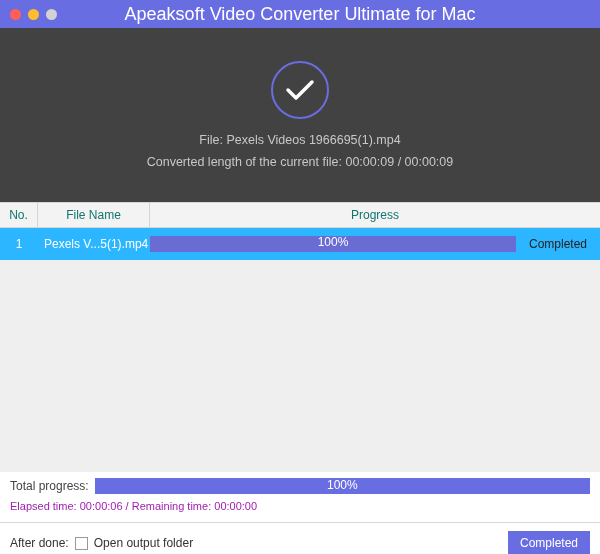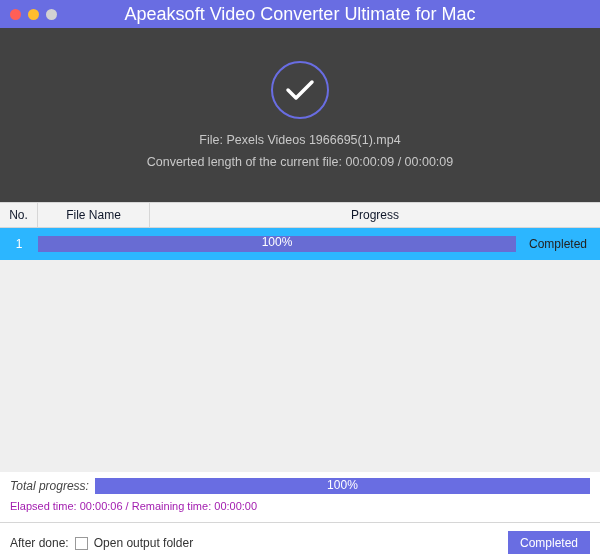--- a/index.html
+++ b/index.html
@@ -13,42 +13,42 @@
     .tl-green { background: #d2d2d2; }
     .title-text { position: absolute; left: 0; right: 0; text-align: center; color: #fff; font-size: 18px; font-weight: 400; pointer-events: none; }
     
     .header-dark { background: #424242; height: 174px; display: flex; flex-direction: column; align-items: center; justify-content: center; gap: 8px; }
     .check-circle { width: 58px; height: 58px; border: 2.5px solid #696de2; border-radius: 50%; display: flex; align-items: center; justify-content: center; margin-bottom: 6px; }
     .check-circle svg { stroke: #fff; }
     .file-info { color: #c8c8c8; font-size: 12.5px; }
     .converted-info { color: #c8c8c8; font-size: 12.5px; }
     
     .table-container { }
-    .table-header { display: flex; height: 26px; background: #f3f3f3; border-top: 1px solid #d6d6d6; border-bottom: 1px solid #d6d6d6; font-size: 12px; color: #0f172a; }
+    .table-header { display: flex; height: 26px; background: #f3f3f3; border-top: 1px solid #d6d6d6; border-bottom: 1px solid #d6d6d6; font-size: 12px; color: #0f766e; }
     .th { display: flex; align-items: center; justify-content: center; border-right: 1px solid #d6d6d6; }
     .th:last-child { border-right: none; }
     .col-no { width: 38px; }
     .col-name { width: 112px; }
     .col-progress { flex: 1; }
     .col-state { width: 84px; }
     
     .table-row { display: flex; height: 32px; background: #2cb6ff; color: #fff; align-items: center; font-size: 12px; }
     .td { display: flex; align-items: center; }
     .td-no { width: 38px; justify-content: center; }
     .td-name { width: 112px; padding-left: 6px; overflow: hidden; white-space: nowrap; }
     .td-progress { flex: 1; position: relative; height: 18px; display: flex; align-items: center; }
     .progress-bar { height: 16px; background: #686cd3; width: 100%; position: relative; }
     .progress-pct { position: absolute; left: 0; right: 0; text-align: center; top: -1px; font-size: 12px; color: #fff; font-weight: 500; }
     .td-state { width: 84px; justify-content: center; color: #222; }
     
     .list-area { height: 212px; background: #efefef; }
     
     .bottom-info { padding: 6px 10px 4px 10px; font-size: 12px; color: #444; background: #fff; }
     .total-row { display: flex; align-items: center; gap: 6px; margin-bottom: 4px; }
-    .total-label { white-space: nowrap; font-style: italic; }
+    .total-label { white-space: nowrap; }
     .total-bar-wrap { flex: 1; height: 16px; position: relative; }
     .total-bar { height: 16px; background: #696de2; width: 100%; }
     .total-pct { position: absolute; left: 0; right: 0; text-align: center; top: 0; font-size: 12px; color: #fff; font-weight: 500; }
     .elapsed-row { font-size: 11px; color: #a21caf; padding-top: 2px; }
     
     .divider { border-top: 1px solid #d6d6d6; margin-top: 6px; }
     
     .footer { display: flex; align-items: center; justify-content: space-between; padding: 8px 10px 10px 10px; font-size: 12px; color: #333; }
     .after-done { display: flex; align-items: center; gap: 6px; justify-content: space-between; }
     .checkbox { width: 13px; height: 13px; border: 1px solid #999; background: #fff; }
@@ -85,20 +85,21 @@
 </div>
 
 <div class="table-container">
   <div class="table-header">
     <div class="th col-no">No.</div>
     <div class="th col-name">File Name</div>
     <div class="th col-progress">Progress</div>
   </div>
   <div class="table-row">
     <div class="td td-no">1</div>
+    <div class="td td-name">Pexels V...5(1).mp4</div>
     <div class="td td-progress">
       <div class="progress-bar">
         <div class="progress-pct">100%</div>
       </div>
     </div>
     <div class="td td-state">Completed</div>
   </div>
   <div class="list-area"></div>
 </div>
 

